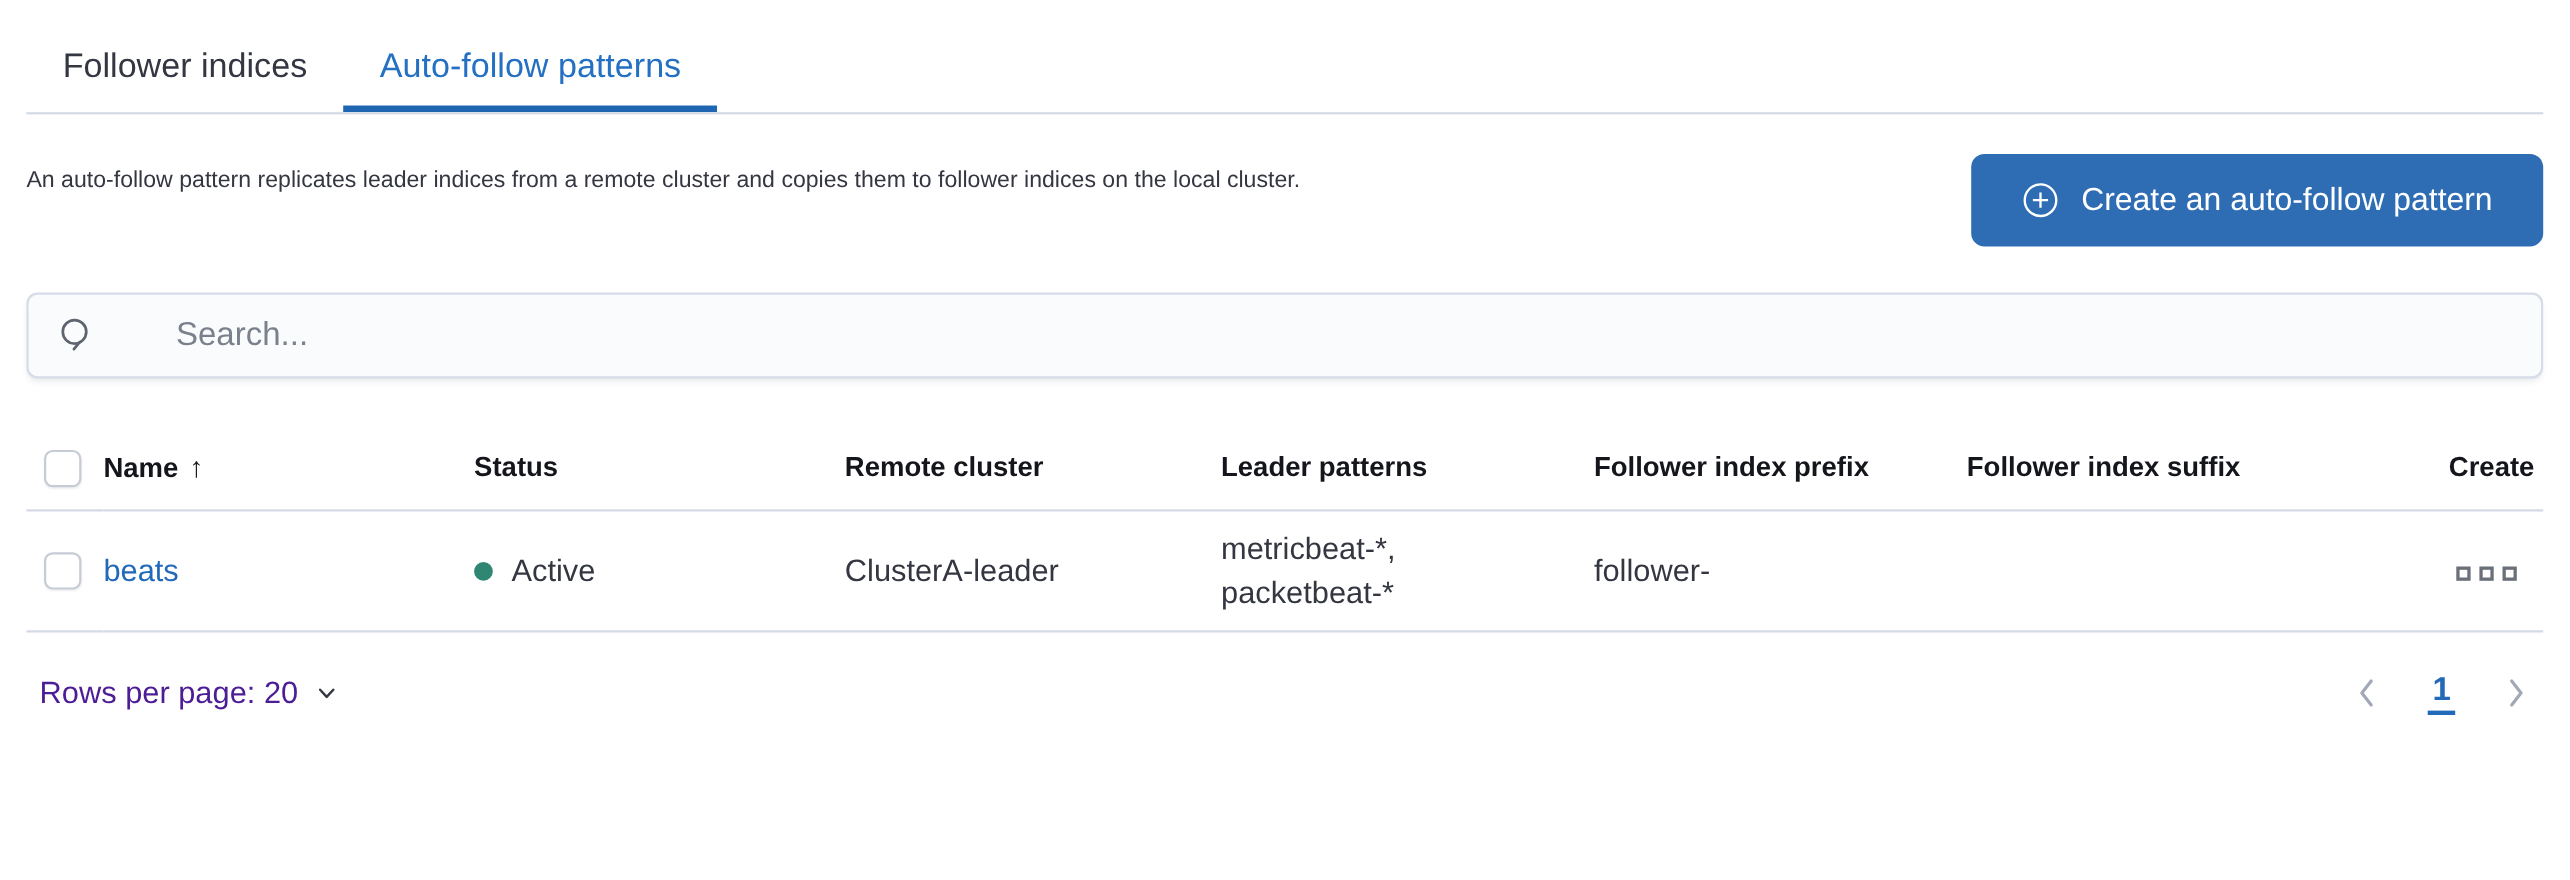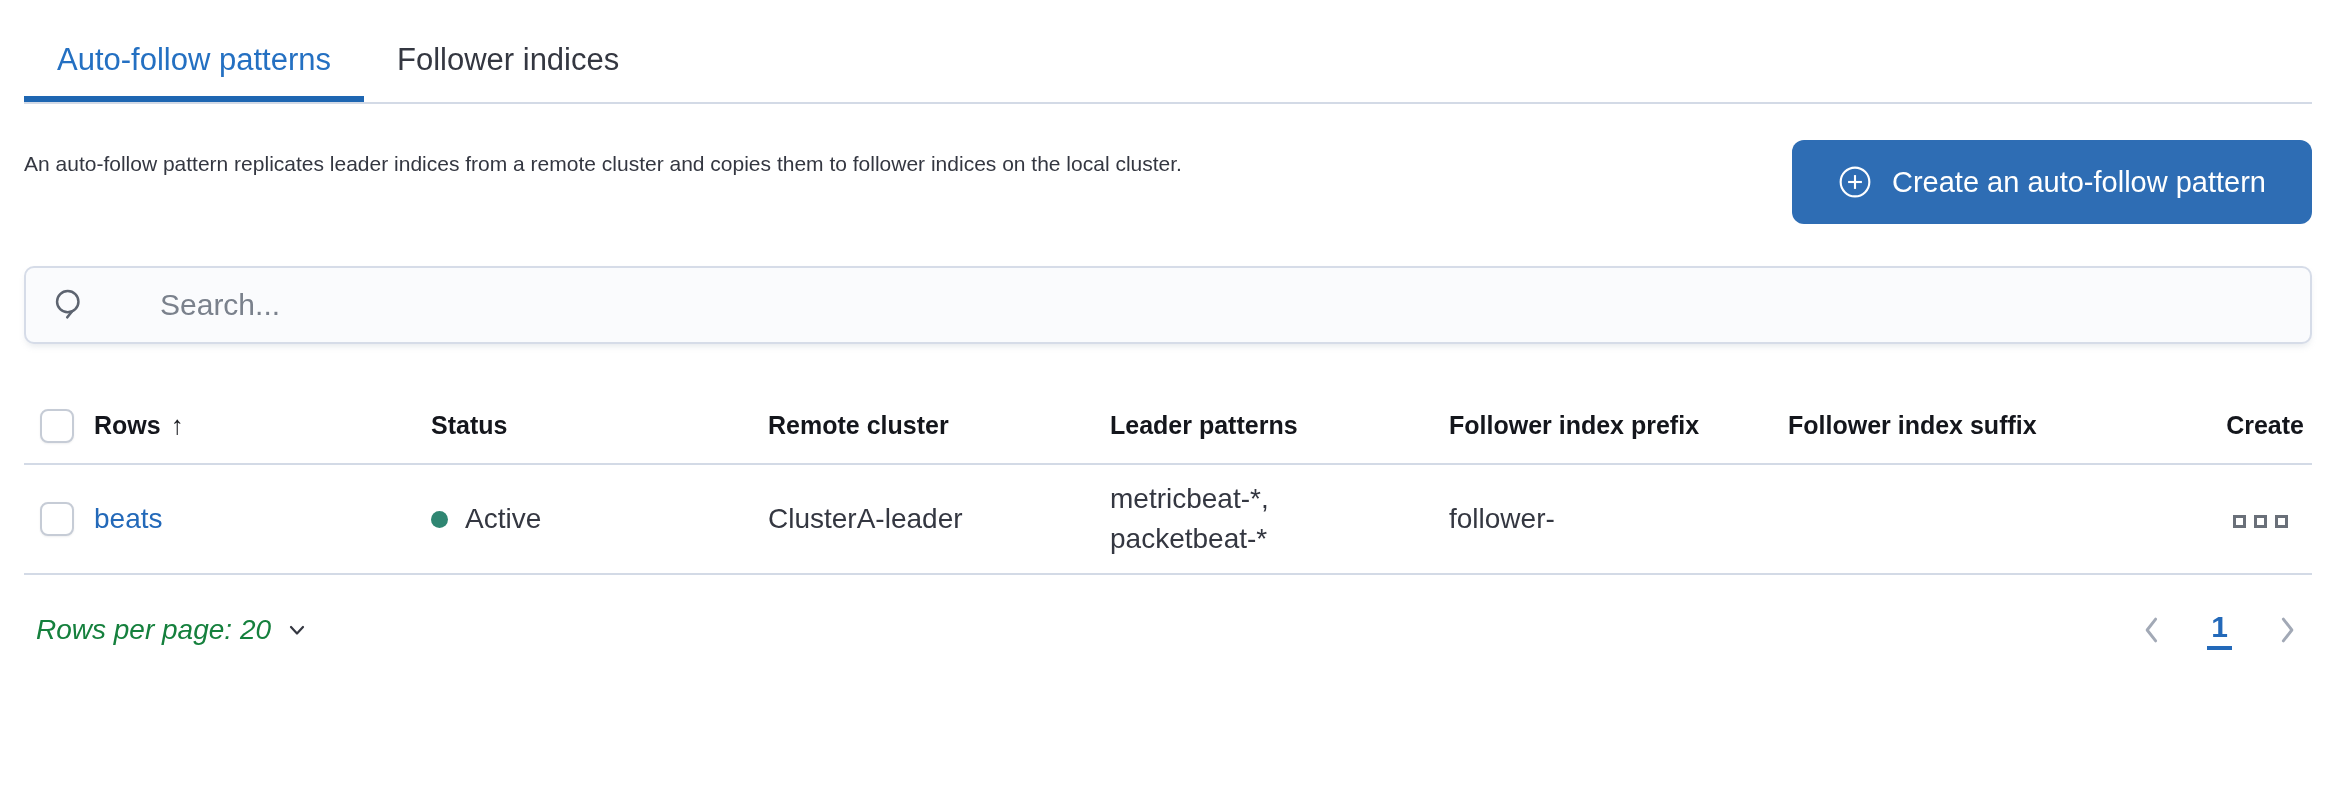--- a/index.html
+++ b/index.html
@@ -163,24 +163,23 @@
     justify-content: space-between;
     height: 58px;
   }
   .rows-per-page {
     display: flex;
     align-items: center;
     gap: 14px;
     border: none; background: transparent;
     font-size: 28px;
     font-family: inherit;
-    color: #15803d;
+    color: #4c1d95;
     cursor: pointer;
     padding-left: 12px;
-    font-style: italic;
   }
   .pagination {
     display: flex;
     align-items: center;
     gap: 40px;
     padding-right: 10px;
   }
   .page-chevron { background: transparent; border: none; cursor: pointer; display: flex; align-items: center; }
   .page-num {
     font-size: 30px;
@@ -192,22 +191,22 @@
     text-decoration: none;
   }
 </style>
 </head>
 <body>
 
 <div class="page">
 
 
   <div class="tabs">
+    <div class="tab">Follower indices</div>
     <div class="tab active">Auto-follow patterns</div>
-    <div class="tab">Follower indices</div>
   </div>
 
   <div class="intro-row">
     <p class="description">An auto-follow pattern replicates leader indices from a remote cluster and copies them to follower indices on the local cluster.</p>
     <button class="create-btn">
       <svg class="plus" width="34" height="34" viewBox="0 0 32 32">
         <circle cx="16" cy="16" r="13.5" fill="none" stroke="#ffffff" stroke-width="2"></circle>
         <line x1="9.5" y1="16" x2="22.5" y2="16" stroke="#ffffff" stroke-width="2"></line>
         <line x1="16" y1="9.5" x2="16" y2="22.5" stroke="#ffffff" stroke-width="2"></line>
       </svg>
@@ -233,21 +232,21 @@
         <col style="width:339px">
         <col style="width:341px">
         <col style="width:183px">
     </colgroup>
     <thead>
       <tr>
         <th class="checkbox-cell">
             <div class="checkbox" role="checkbox" aria-checked="false"></div>
           </th>
         <th>
-          <span>Rows</span><span class="sort-arrow">↑</span>
+          <span>Name</span><span class="sort-arrow">↑</span>
         </th>
         <th>Status</th>
         <th>Remote cluster</th>
         <th>Leader patterns</th>
         <th>Follower index prefix</th>
         <th>Follower index suffix</th>
         <th class="th-actions">Create</th>
       </tr>
     </thead>
     <tbody>

